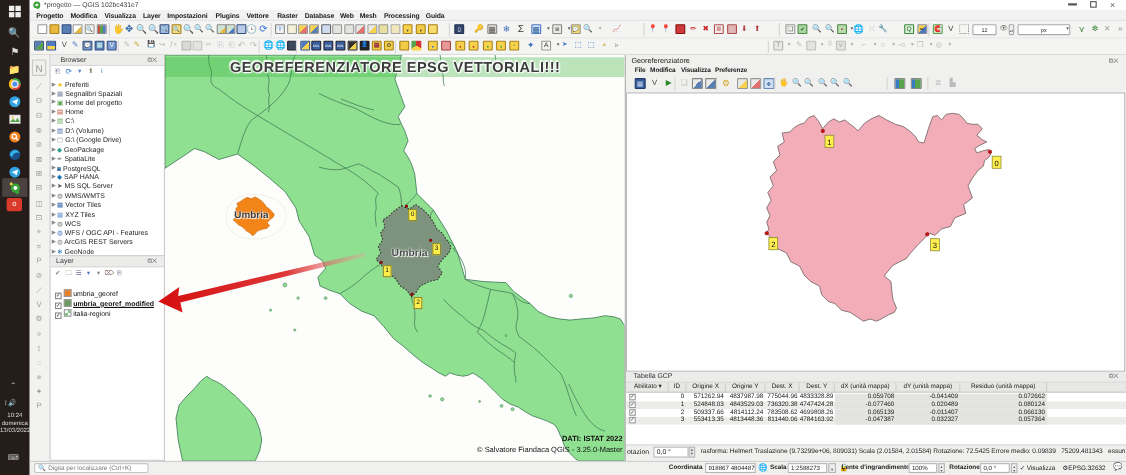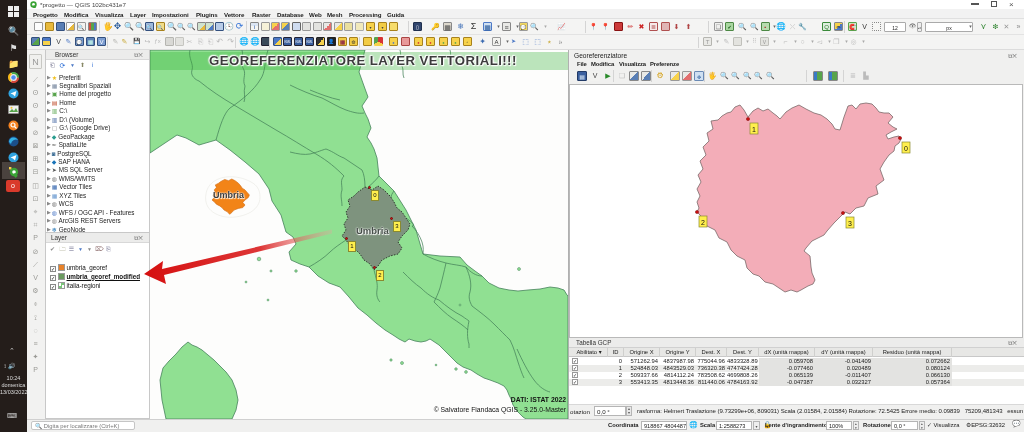--- a/index.html
+++ b/index.html
@@ -669,21 +669,21 @@
 <div class="abs" style="left:213px;top:190px;font-size:9px;font-weight:700;color:#3a3a3a;text-shadow:0 0 1.5px #fff,0 0 1.5px #fff,0.7px 0.7px 1px #fff">Umbria</div>
 <div class="abs" style="left:356px;top:225px;font-size:9.5px;font-weight:700;color:#474f4a;text-shadow:0 0 1.5px #fff,0 0 1.5px #fff,0.8px 0.8px 1px #fff">Umbria</div>
 <div class="dot" style="left:367.5px;top:185.5px"></div>
 <div class="lbl" style="left:371px;top:190px">0</div>
 <div class="dot" style="left:389.5px;top:216.5px"></div>
 <div class="lbl" style="left:393px;top:221px">3</div>
 <div class="dot" style="left:344.5px;top:236.5px"></div>
 <div class="lbl" style="left:348px;top:241px">1</div>
 <div class="dot" style="left:372.5px;top:265.5px"></div>
 <div class="lbl" style="left:376px;top:270px">2</div>
-<div class="abs" style="left:209px;top:52.5px;width:330px;height:16px;font-size:13.2px;font-weight:700;color:#3c3c3c;letter-spacing:0.45px;text-shadow:0 0 2px #fff,0 0 2px #fff,0 0 3px #fff,1px 1px 1px #fff,-1px -1px 1px #fff;white-space:nowrap">GEOREFERENZIATORE LAYER VETTORIALI!!!</div>
+<div class="abs" style="left:209px;top:52.5px;width:330px;height:16px;font-size:13.2px;font-weight:700;color:#3c3c3c;letter-spacing:0.45px;text-shadow:0 0 2px #fff,0 0 2px #fff,0 0 3px #fff,1px 1px 1px #fff,-1px -1px 1px #fff;white-space:nowrap">GEOREFERENZIATORE EPSG VETTORIALI!!!</div>
 <div class="abs" style="left:300px;top:396px;width:266px;height:8px;font-size:6.8px;color:#111;text-align:right;font-weight:700">DATI: ISTAT 2022</div>
 <div class="abs" style="left:300px;top:406px;width:266px;height:9px;font-size:6.8px;color:#111;text-align:right">© Salvatore Fiandaca QGIS - 3.25.0-Master</div>
 <svg class="abs" style="left:140px;top:222px;pointer-events:none" width="200" height="70">
 <defs>
       <linearGradient id="ag" x1="0" y1="0" x2="1" y2="0">
 <stop offset="0" stop-color="#d50f0f" stop-opacity="1"></stop>
 <stop offset="0.62" stop-color="#d81414" stop-opacity="0.85"></stop>
 <stop offset="1" stop-color="#eba0a0" stop-opacity="0.3"></stop>
 </linearGradient>
     </defs>

